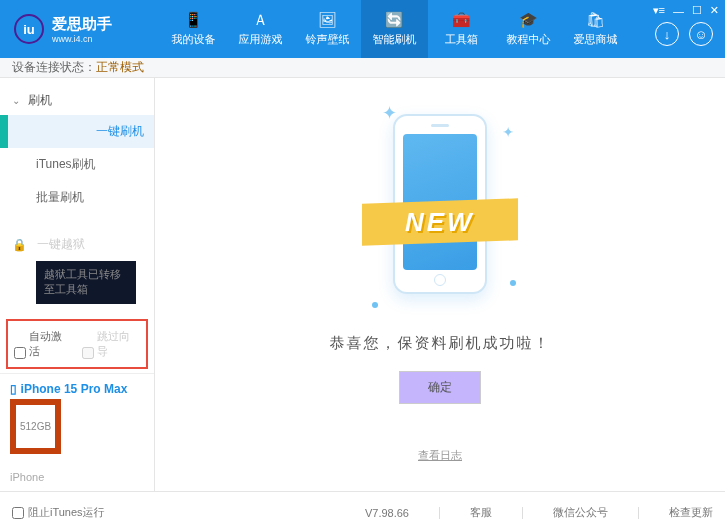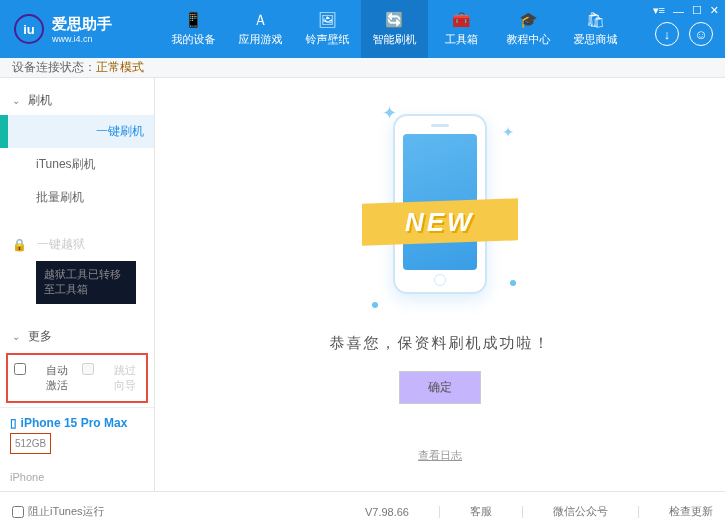--- a/index.html
+++ b/index.html
@@ -28,46 +28,46 @@
 .sb-top { flex: 1; overflow-y: auto; }
 .sb-section { padding: 8px 0; }
 .sb-header { display: flex; align-items: center; padding: 6px 12px; color: #555; font-size: 12px; gap: 6px; }
 .sb-header .arrow { width: 10px; color: #888; font-size: 10px; }
 .sb-item { padding: 8px 10px 8px 36px; font-size: 12px; color: #666; cursor: pointer; }
 .sb-item.active { background: #e8f3fc; color: #1e8fe6; border-left: 8px solid #14b8a6; padding-left: 33px; text-align: right; }
 .sb-item.boxed { background: #0f172a; margin: 2px 18px 2px 36px; padding: 6px 8px; font-size: 11px; color: #888; line-height: 1.4; }
 .sb-lock { color: #ccc; margin-right: 4px; }
 
 .checkbox-row { border: 2px solid #e74c3c; margin: 4px 6px; padding: 8px 6px; display: flex; align-items: center; gap: 10px; font-size: 11px; color: #666; }
-.checkbox-row .cb { display: flex; align-items: flex-start; gap: 20px; }
+.checkbox-row .cb { display: flex; align-items: flex-end; gap: 3px; }
 .checkbox-row input { width: 12px; height: 12px; }
 .checkbox-row .disabled { color: #ccc; }
 
 .device-info { padding: 8px 10px; border-top: 1px solid #eee; }
 .device-name { color: #1e8fe6; font-size: 12px; font-weight: bold; display: flex; align-items: center; gap: 4px; }
-.device-storage { display: inline-block; border: 1px solid #c2410c; padding: 4px 4px; font-size: 10px; color: #888; margin-top: 3px; }
+.device-storage { display: inline-block; border: 6px solid #c2410c; padding: 16px 4px; font-size: 10px; color: #888; margin-top: 3px; }
 .device-type { font-size: 11px; color: #aaa; margin-top: 17px; }
 
 .main { flex: 1; display: flex; flex-direction: column; align-items: center; justify-content: center; position: relative; }
 .phone-illustration { width: 140px; height: 210px; position: relative; margin-bottom: 18px; }
 .phone-body { position: absolute; left: 23px; top: 8px; width: 94px; height: 180px; background: #fff; border: 2px solid #cfe6f7; border-radius: 14px; box-shadow: 0 6px 16px rgba(30,143,230,0.15); }
 .phone-screen { position: absolute; left: 8px; top: 18px; right: 8px; bottom: 22px; background: linear-gradient(160deg,#5fb8f0,#3a9ee6); border-radius: 4px; }
 .phone-btn { position: absolute; bottom: 6px; left: 50%; transform: translateX(-50%); width: 12px; height: 12px; border: 1.5px solid #cfe6f7; border-radius: 50%; }
 .phone-speaker { position: absolute; top: 8px; left: 50%; transform: translateX(-50%); width: 18px; height: 3px; background: #cfe6f7; border-radius: 2px; }
 .sparkle { position: absolute; color: #8fcef5; }
 .new-banner { position: absolute; top: 95px; left: -8px; right: -8px; height: 42px; background: #f7c948; transform: skewY(-2deg); display: flex; align-items: center; justify-content: center; }
 .new-banner::before, .new-banner::after { content: ""; position: absolute; width: 0; height: 0; border: 10px solid transparent; }
 .new-text { transform: skewY(2deg); font-size: 26px; font-weight: 900; color: #fff; letter-spacing: 3px; font-style: italic; text-shadow: 2px 2px 0 #e6a800; }
 .dot { position: absolute; width: 6px; height: 6px; background: #6fc2f2; border-radius: 50%; }
 
 .success-text { font-size: 15px; color: #555; letter-spacing: 2px; margin-bottom: 18px; }
 .ok-btn { border: 1px solid #ccc; background: #c4b5fd; padding: 7px 28px; font-size: 12px; color: #555; cursor: pointer; margin-bottom: 14px; }
 .log-link { font-size: 11px; color: #999; cursor: pointer; text-decoration: underline; margin-top: 30px; }
 
-.footer { height: 29px; border-top: 1px solid #e5e5e5; display: flex; align-items: flex-start; padding: 12px 12px; font-size: 11px; color: #777; }
+.footer { height: 29px; border-top: 1px solid #e5e5e5; display: flex; align-items: flex-end; padding: 0 12px; font-size: 11px; color: #777; }
 .footer-left { display: flex; align-items: center; gap: 4px; }
 .footer-left input { width: 12px; height: 12px; }
 .footer-spacer { flex: 1; }
 .footer-right { display: flex; align-items: center; gap: 30px; }
 .footer-right span { cursor: pointer; }
 .vline { width: 1px; height: 12px; background: #ddd; }
 </style>
 </head>
 <body>
 

